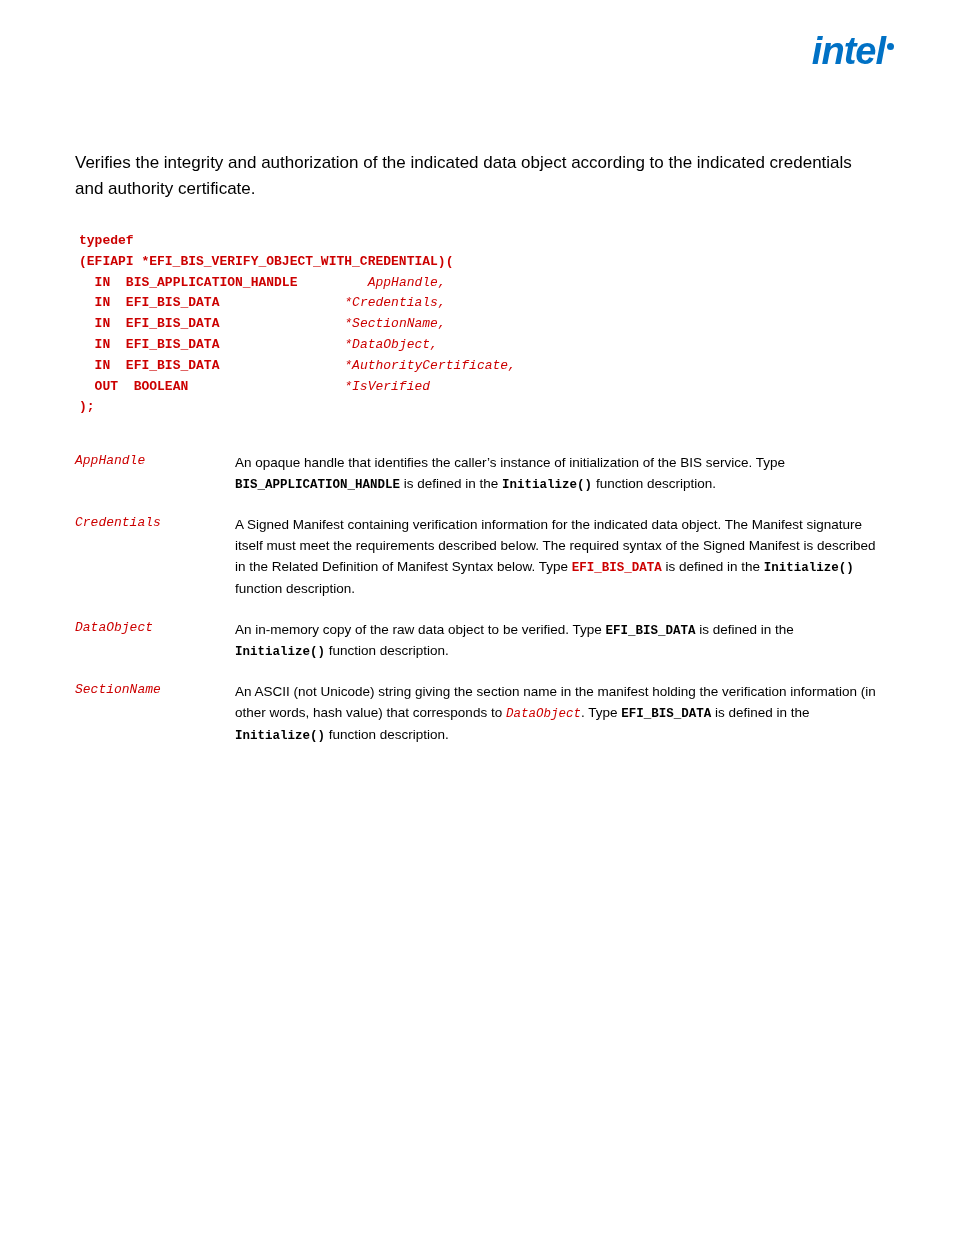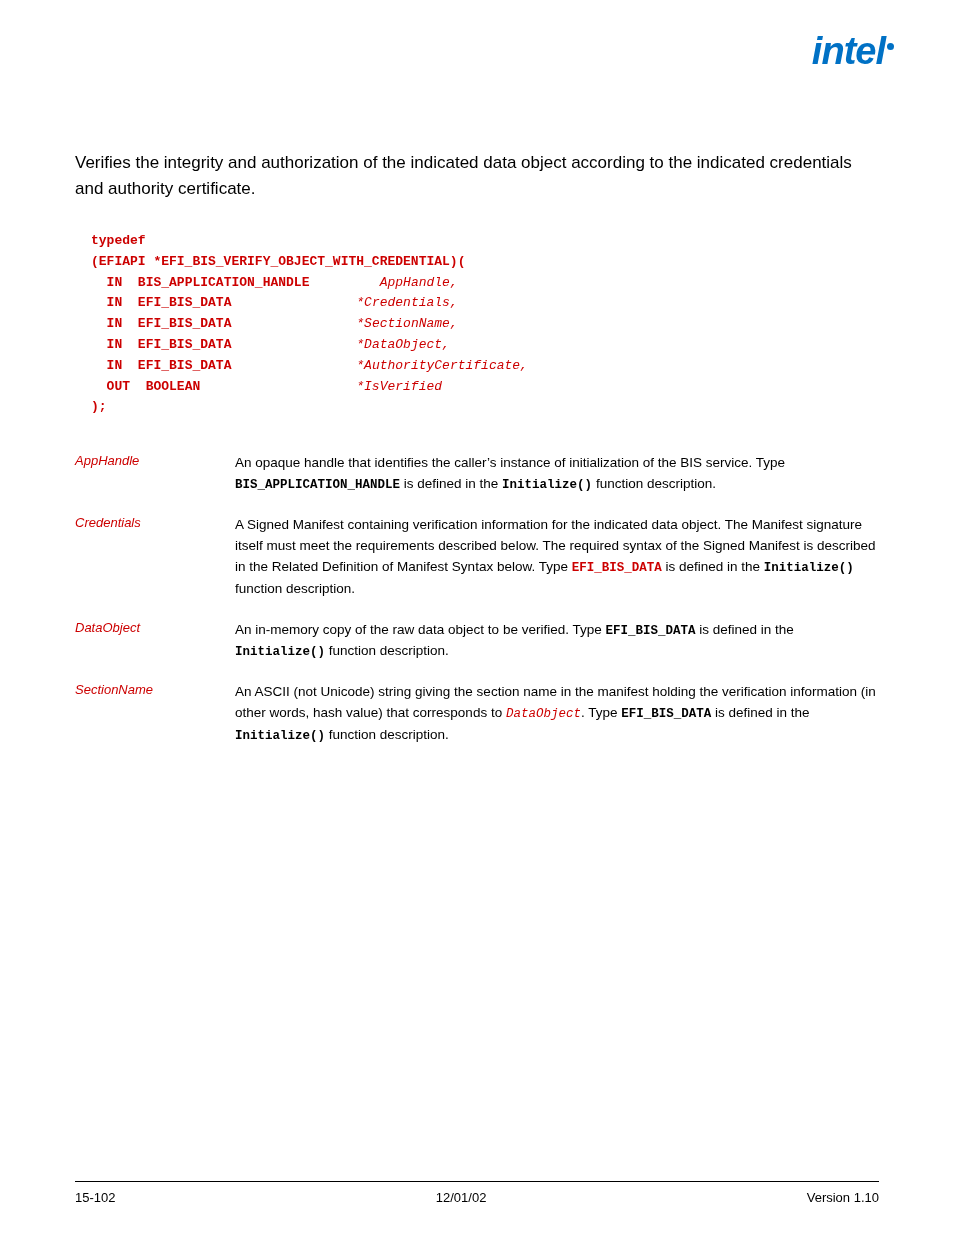--- a/index.html
+++ b/index.html
@@ -55,21 +55,21 @@
       line-height: 1.5;
       color: #000000;
     }
 
     .code-block {
       font-family: 'Courier New', Courier, monospace;
       font-size: 13px;
       color: #cc0000;
       line-height: 1.6;
       margin-bottom: 35px;
-      margin-left: 16px;
+      margin-left: 4px;
     }
 
     .code-block .kw {
       font-weight: bold;
       color: #cc0000;
     }
 
     .code-block .italic-param {
       font-style: italic;
       font-weight: normal;
@@ -85,21 +85,21 @@
     .params-table tr {
       vertical-align: top;
     }
 
     .params-table td {
       padding: 0 0 20px 0;
       vertical-align: top;
     }
 
     .param-name {
-      font-family: Liberation Sans, sans-serif;
+      font-family: Liberation Mono, monospace;
       font-style: italic;
       color: #cc0000;
       font-size: 13px;
       width: 160px;
       padding-right: 20px;
       white-space: nowrap;
     }
 
     .param-desc {
       font-size: 13.5px;
@@ -190,19 +190,14 @@
           <td class="param-name">DataObject</td>
           <td class="param-desc"><span>An in-memory copy of the raw data object to be verified.  Type </span><span class="code-inline" style="font-family: &quot;Courier New&quot;, Courier, monospace; font-weight: bold; font-size: 12.5px;">EFI_BIS_DATA</span><span> is defined in the </span><span class="code-inline" style="font-family: &quot;Courier New&quot;, Courier, monospace; font-weight: bold; font-size: 12.5px;">Initialize()</span><span> function description.</span></td>
         </tr>
         <tr>
           <td class="param-name">SectionName</td>
           <td class="param-desc"><span>An ASCII (not Unicode) string giving the section name in the manifest holding the verification information (in other words, hash value) that corresponds to </span><span class="italic-red" style="font-family: &quot;Courier New&quot;, Courier, monospace; font-style: italic; color: rgb(204, 0, 0); font-size: 12.5px;">DataObject</span><span>.  Type </span><span class="code-inline" style="font-family: &quot;Courier New&quot;, Courier, monospace; font-weight: bold; font-size: 12.5px;">EFI_BIS_DATA</span><span> is defined in the </span><span class="code-inline" style="font-family: &quot;Courier New&quot;, Courier, monospace; font-weight: bold; font-size: 12.5px;">Initialize()</span><span> function description.</span></td>
         </tr>
       </tbody>
   </table>
 
-  <div class="footer">
-    <span>15-102</span>
-    <span>12/01/02</span>
-    <span>Version 1.10</span>
-  </div>
 
 </div>
 
 </body></html>

